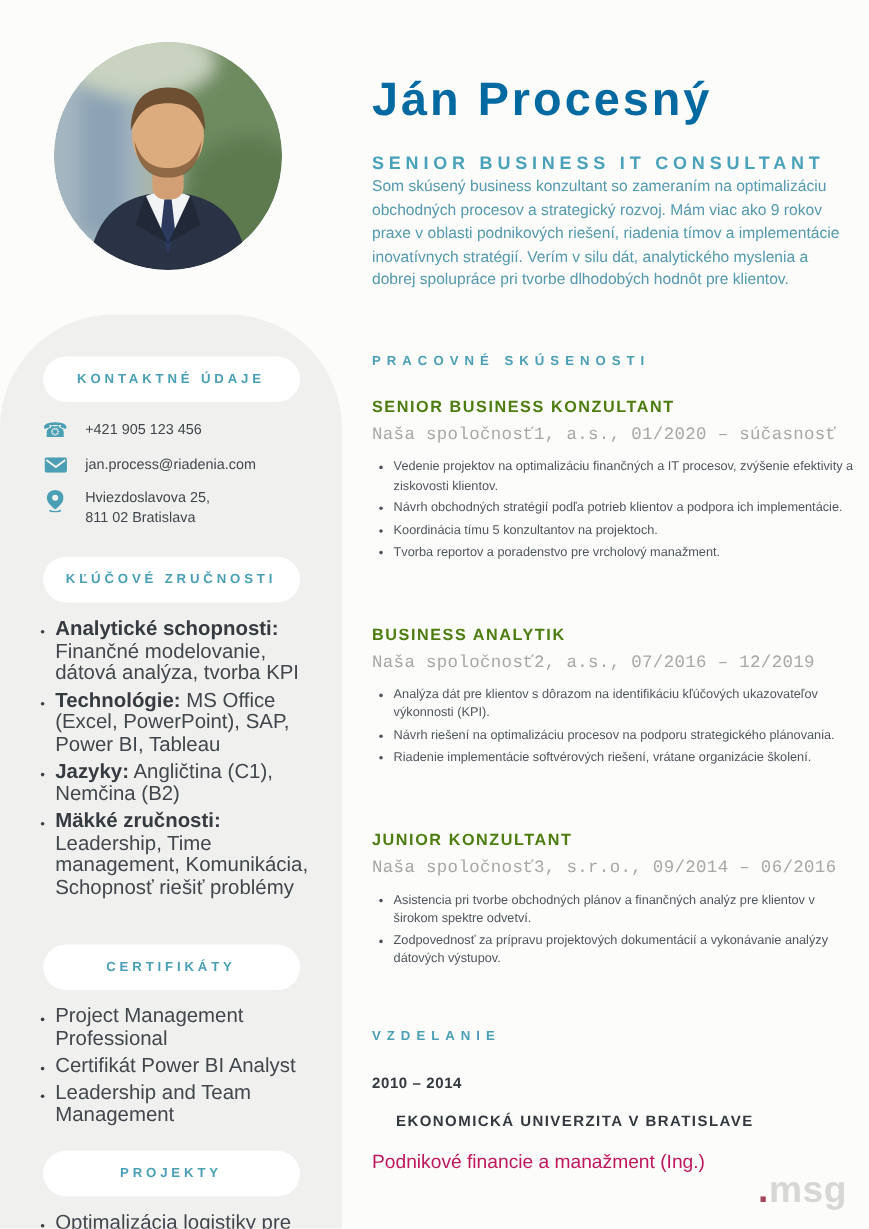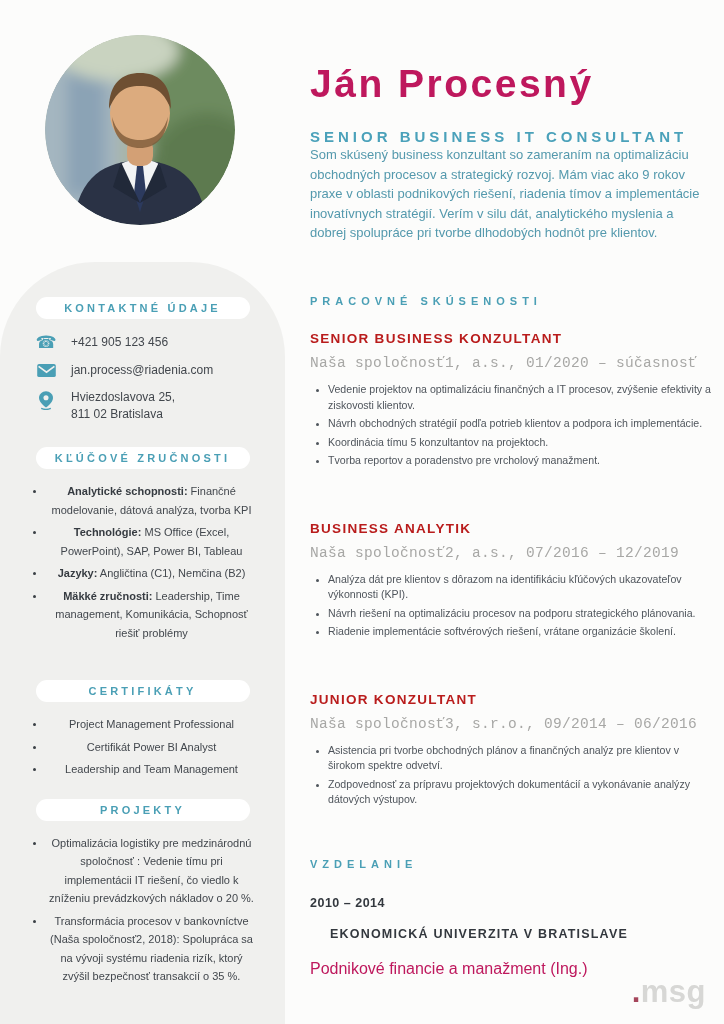--- a/index.html
+++ b/index.html
@@ -10,58 +10,58 @@
     font-family:"Liberation Sans", sans-serif;
     color:#3e444b;
   }
 
   
   .photo-wrap { position:absolute; left:45px; top:35px; width:190px; height:190px; border-radius:50%; overflow:hidden; }
   .photo-wrap svg { display:block; width:100%; height:100%; }
 
   
   .header { position:absolute; left:310px; top:62px; width:400px; }
-  .name { font-size:39px; font-weight:bold; letter-spacing:2.5px; color:#be185d; }
+  .name { font-size:39px; font-weight:bold; letter-spacing:2.5px; color:#0369a1; }
   .job-title { margin-top:22px; font-size:15px; font-weight:bold; letter-spacing:4px; color:#4aa1ba; }
   .summary { font-size:13px; line-height:19.5px; color:#5499ad; width:392px; }
 
   
   .sidebar {
     position:absolute; left:0; top:262px; width:285px; height:762px;
     background:#f0f0ee; border-radius:95px 95px 0 0;
     padding:35px 28px 0 28px;
   }
   .pill {
-    width:214px; height:22px; margin:0 auto;
+    width:214px; height:38px; margin:0 auto;
     background:#ffffff; border-radius:20px;
     display:flex; align-items:center; justify-content:center;
     font-size:11px; font-weight:bold; letter-spacing:3.2px; color:#4a9fb5;
   }
   .contact-list { margin:14px 0 0 6px; }
   .contact-row { display:flex; align-items:flex-start; margin-bottom:9px; }
   .contact-icon { width:24px; flex:0 0 24px; text-align:center; margin-right:13px; margin-top:1px; }
   .contact-icon .glyph { font-size:17px; line-height:18px; color:#4a9fb5; }
   .contact-icon svg { display:block; margin:2px auto 0; }
   .contact-text { font-size:12px; line-height:17px; color:#42474d; padding-top:1px; }
 
   .side-list { margin:13px 0 0 4px; padding-left:14px; list-style:disc; }
-  .side-list li { font-size:11px; line-height:18.5px; color:#42474d; margin-bottom:4px;text-align:center; }
+  .side-list li { font-size:17px; line-height:18.5px; color:#42474d; margin-bottom:4px; }
   .side-list li::marker { color:#3a3f45; font-size:10px; }
   .side-list .lead { font-weight:bold; color:#363b41; }
 
   .gap-skills { margin-top:24px; }
   .gap-certs  { margin-top:38px; }
   .gap-projs  { margin-top:20px; }
 
   
   .main { position:absolute; left:310px; top:295px; width:404px; }
   .section-heading { font-size:11px; font-weight:bold; letter-spacing:5px; color:#4a9fb5; }
   .job { margin-top:24px; }
   .job + .job { margin-top:52px; }
-  .job-name { font-size:13.5px; font-weight:bold; letter-spacing:1.3px; color:#b91c1c;margin-top:21px; }
+  .job-name { font-size:13.5px; font-weight:bold; letter-spacing:1.3px; color:#4d7c0f;margin-top:21px; }
   .job-company { margin-top:9px; font-size:14.5px; letter-spacing:0.3px; color:#a7a7a5;font-family:Liberation Mono, monospace; }
   .job-bullets { margin:11px 0 0 6px; padding-left:12px; list-style:disc; }
   .job-bullets li { font-size:10.6px; line-height:15.5px; color:#4f555c; margin-bottom:3px; }
   .job-bullets li::marker { color:#4f555c; font-size:9px; }
 
   .education { margin-top:50px; }
   .edu-period { margin-top:26px; font-size:12.5px; font-weight:bold; color:#33383e; letter-spacing:0.5px; }
   .edu-school { margin-top:17px; font-size:12.5px; font-weight:bold; letter-spacing:1.2px; color:#33383e;margin-left:20px; }
   .edu-degree { margin-top:19px; font-size:16px; color:#be185d; }
 

